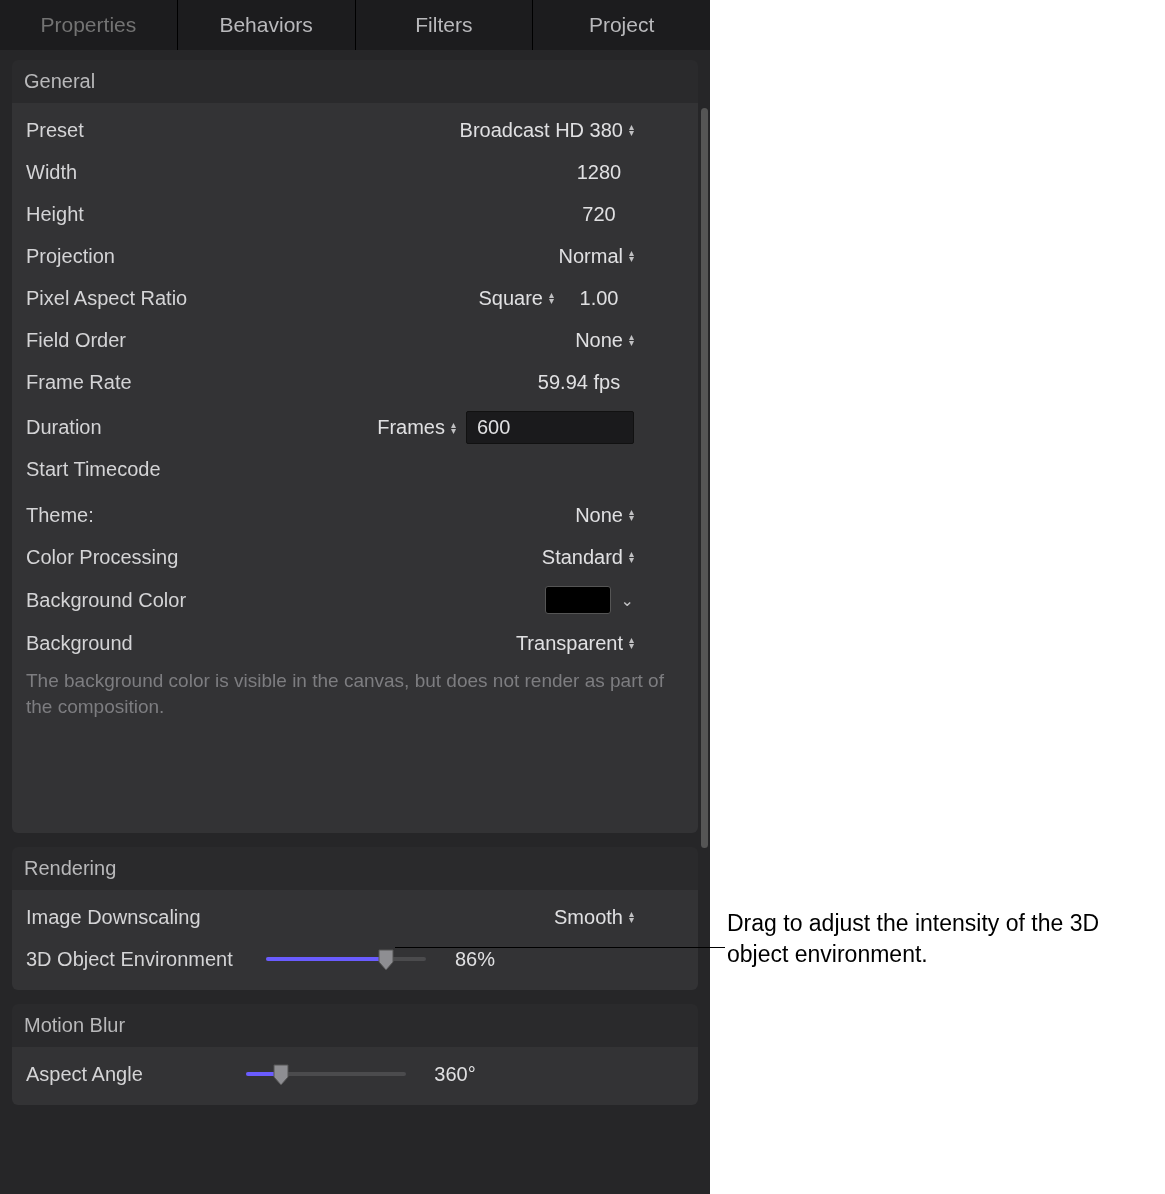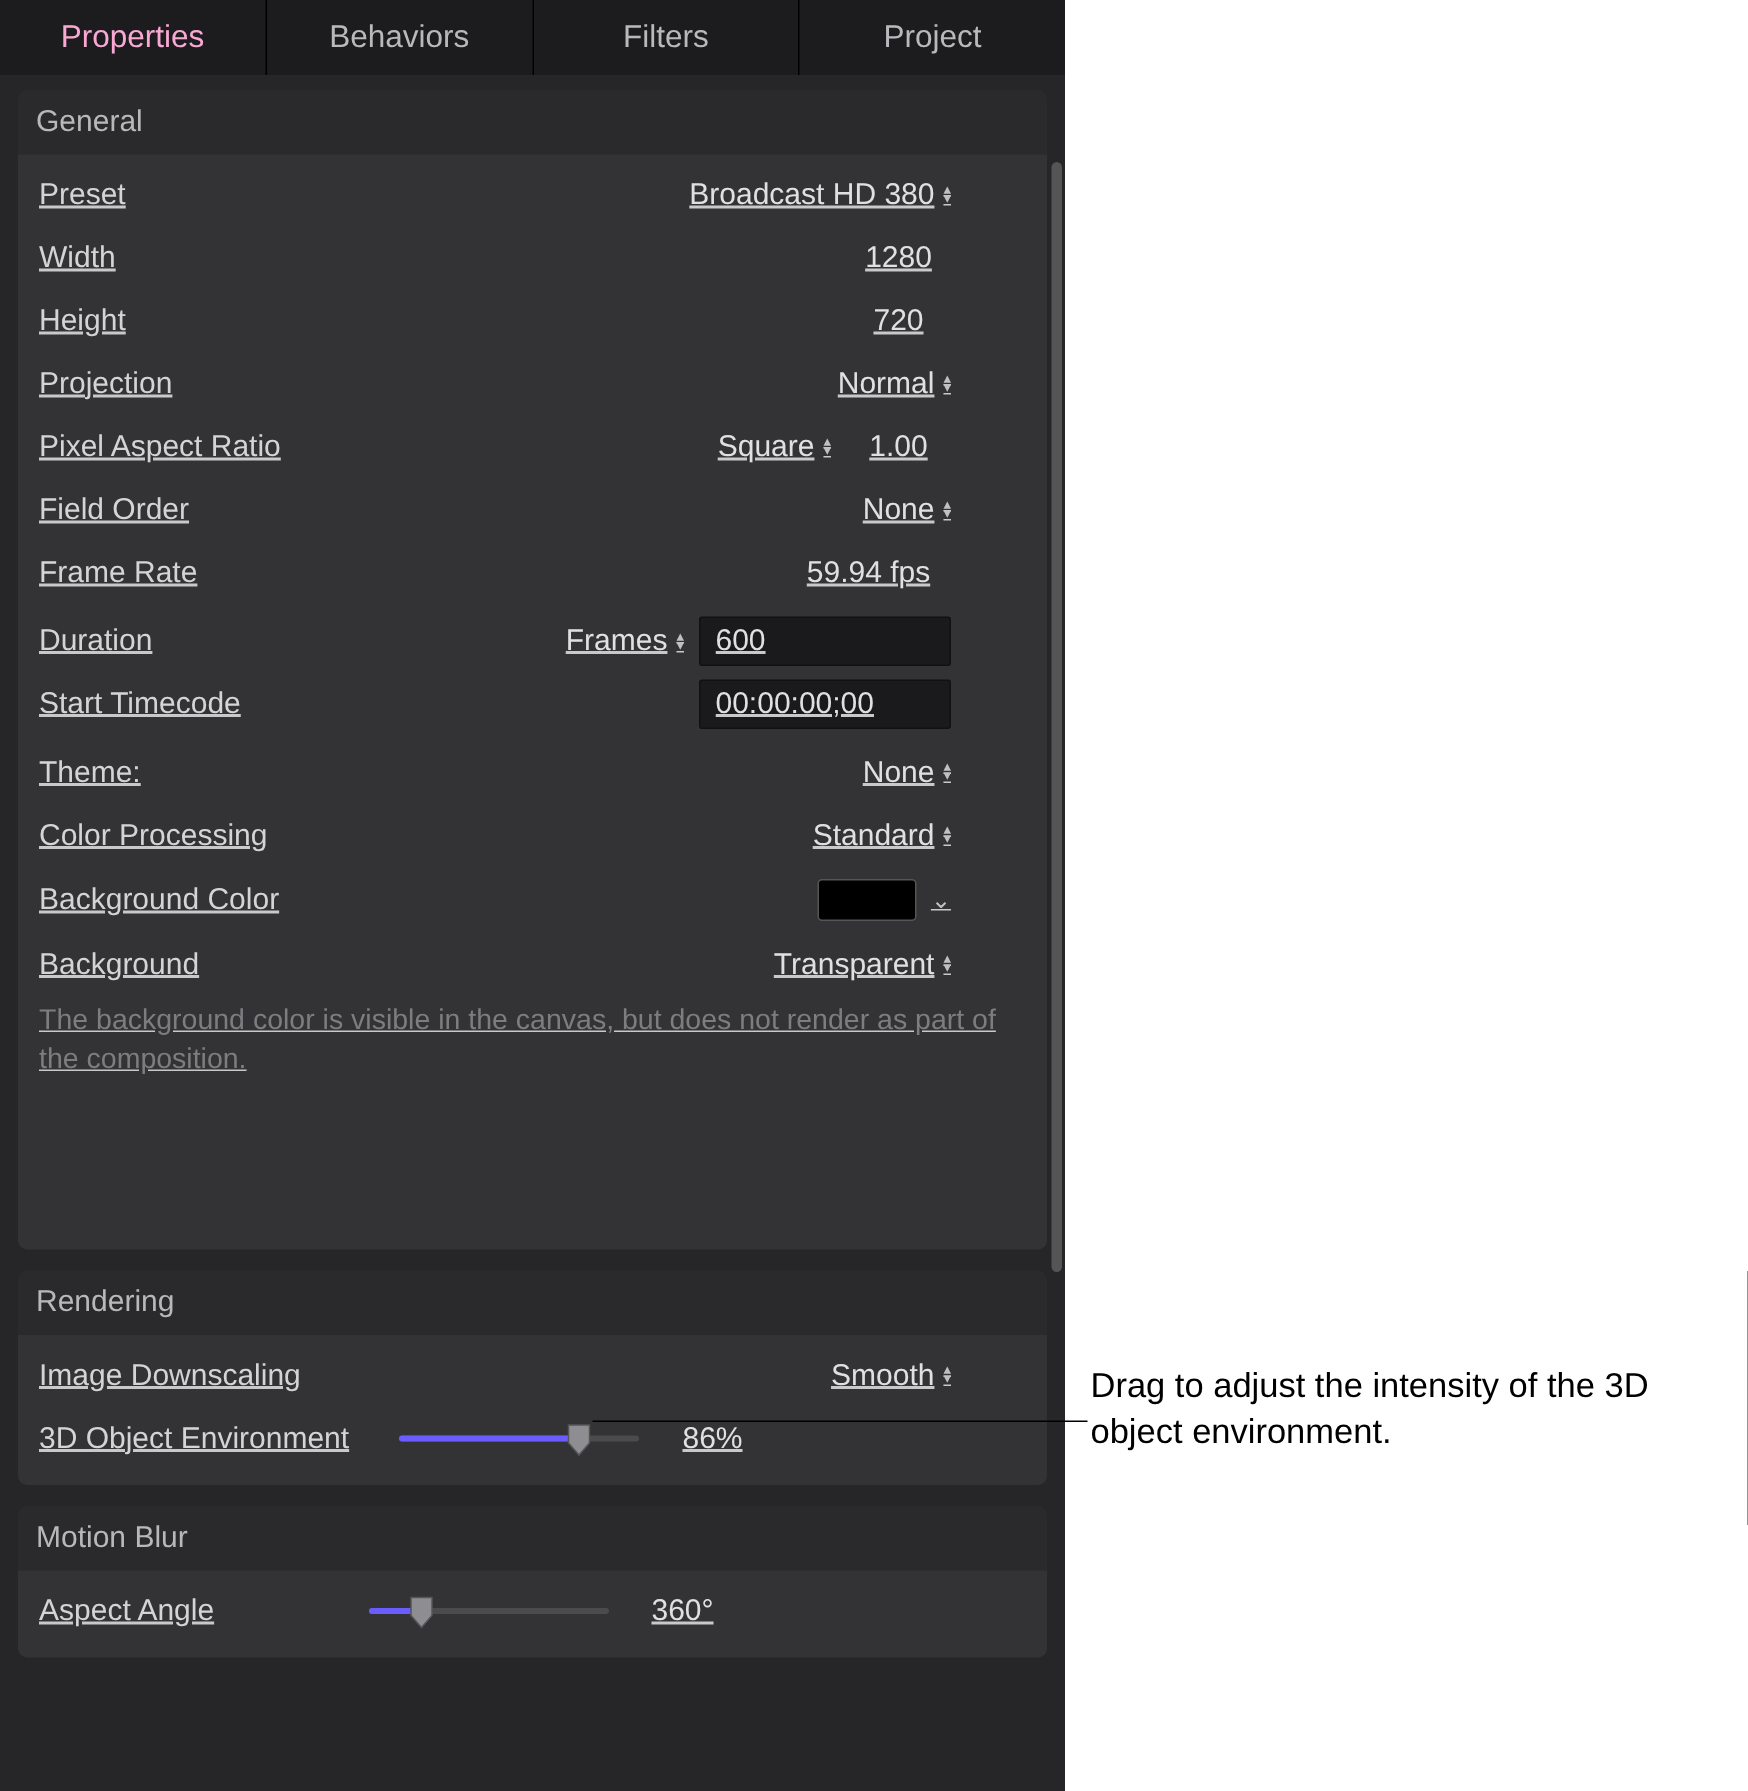--- a/index.html
+++ b/index.html
@@ -30,21 +30,21 @@
   .tab {
     flex: 1;
     display: flex;
     align-items: center;
     justify-content: center;
     font-size: 21px;
     color: #b9b9bc;
     border-right: 1px solid #000;
     cursor: pointer;
   }
-  .tab.active { color: #f9a8d4; font-weight: 500; }
+  .tab.active { color: #737373; font-weight: 500; }
   .tab:last-child { border-right: none; }
   .scroll-area {
     flex: 1;
     overflow: hidden;
     position: relative;
     background: #262628;
     padding: 10px 12px 0 12px;
   }
   .scrollbar {
     position: absolute;
@@ -60,21 +60,20 @@
     padding: 10px 10px 10px 12px;
     color: #b8b8ba;
     font-size: 20px;
     background: #2a2a2c;
     border-radius: 6px 6px 0 0;
   }
   .section-body {
     background: #333335;
     border-radius: 0 0 6px 6px;
     padding: 6px 0 10px 0;
-    text-decoration: underline;
   }
   .row {
     display: flex;
     align-items: center;
     padding: 8px 14px;
     min-height: 42px;
   }
   .row-label {
     flex: 0 0 220px;
     color: #d4d4d6;
@@ -302,24 +301,20 @@
                   <span>▾</span>
                 </span>
             </span>
             <input class="value-input" value="600" style="">
             <span class="right-pad"></span>
           </div>
         </div>
 
         <div class="row" style="padding-top:0">
           <div class="row-label">Start Timecode</div>
-          <div class="row-ctrl">
-            <input class="value-input" value="00:00:00;00" style="">
-            <span class="right-pad"></span>
-          </div>
         </div>
 
         <div class="row">
           <div class="row-label">Theme:</div>
           <div class="row-ctrl">
             <span class="popup">
               <span>None</span>
               <span class="stepper-ic">
                   <span>▴</span>
                   <span>▾</span>

